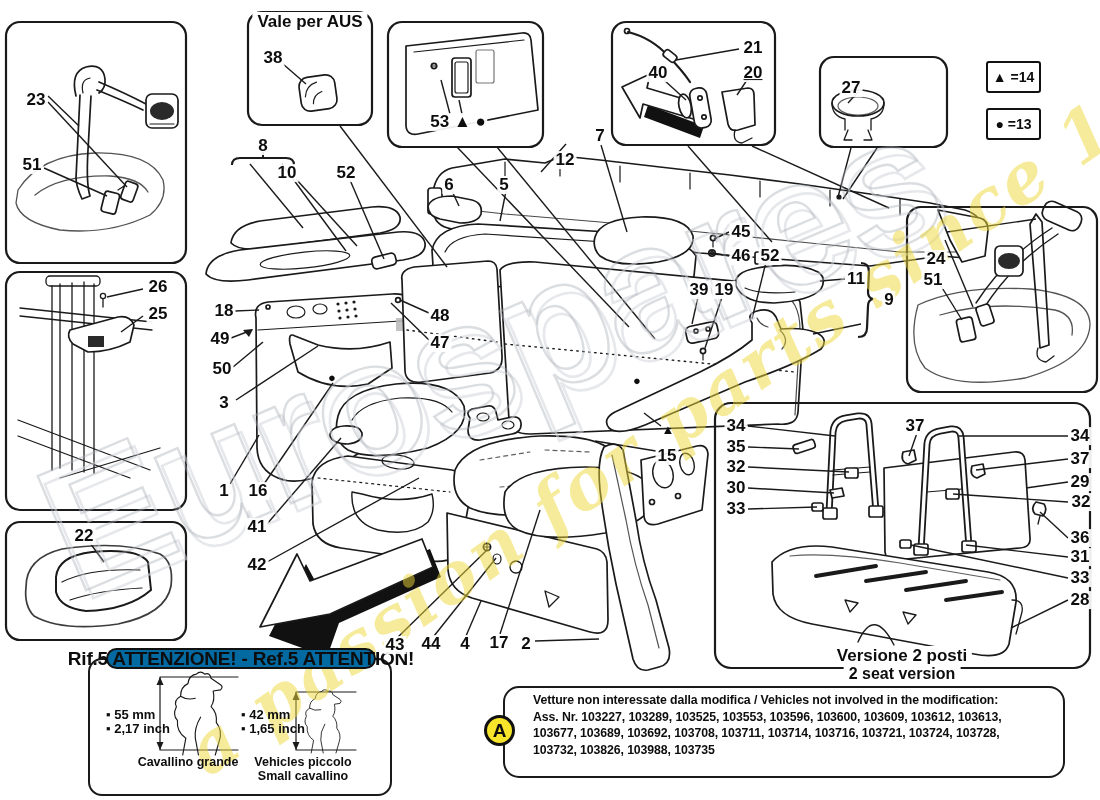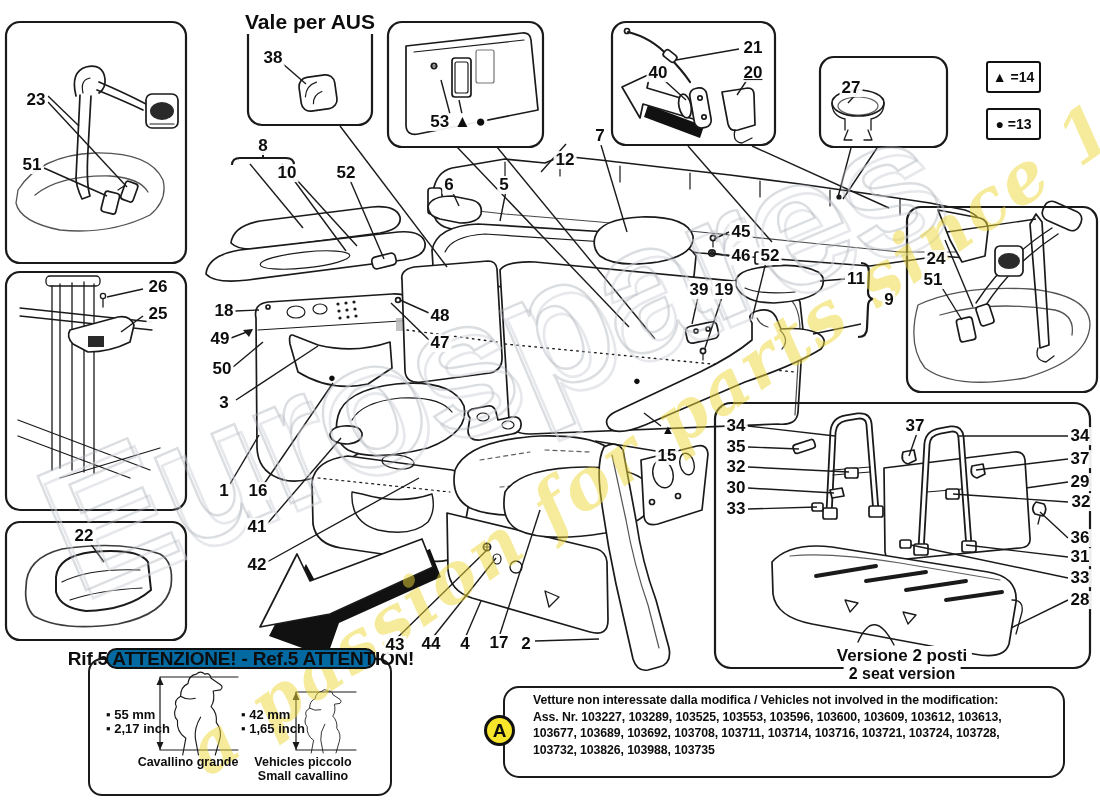--- a/index.html
+++ b/index.html
@@ -4,21 +4,21 @@
 <style>
   html,body{margin:0;padding:0;background:#fff;}
   .stage{position:relative;width:1100px;height:800px;background:#fff;overflow:hidden;
          font-family:"Liberation Sans",sans-serif;color:#0d0d0d;}
   .stage svg{position:absolute;left:0;top:0;}
   .overlay{position:absolute;left:0;top:0;width:1100px;height:800px;}
   .callout{position:absolute;transform:translate(-50%,-50%);font:bold 17px "Liberation Sans",sans-serif;
            color:#0d0d0d;background:rgba(255,255,255,.92);padding:0 2px;line-height:1.05;white-space:nowrap;}
   .callout.sym{font-size:13px;background:transparent;padding:0;}
   .chip{position:absolute;transform:translate(-50%,-50%);background:#fff;padding:0 5px;white-space:nowrap;font-weight:bold;}
-  .vale-title{font-size:21px;}
+  .vale-title{font-size:17px;}
   .ver1{font-size:17px;} .ver2{font-size:16px;}
   .legend-box{position:absolute;width:51px;height:28px;border:2px solid #111;border-radius:3px;
               display:flex;align-items:center;justify-content:center;font-weight:bold;font-size:14px;background:transparent;}
   .note-box{position:absolute;left:503px;top:686px;width:562px;height:92px;border:2.5px solid #1a1a1a;
             border-radius:16px;background:transparent;box-sizing:border-box;padding:4px 8px 4px 28px;}
   .note-line{font-weight:bold;font-size:12.3px;line-height:16.6px;letter-spacing:-.1px;white-space:nowrap;}
   .a-badge{position:absolute;left:484px;top:715px;width:31px;height:31px;border-radius:50%;background:#f6e52b;
            border:3px solid #111;box-sizing:border-box;display:flex;align-items:center;justify-content:center;
            font-weight:bold;font-size:19px;}
   .att-box{position:absolute;left:88px;top:658px;width:304px;height:138px;border:2.5px solid #1a1a1a;

